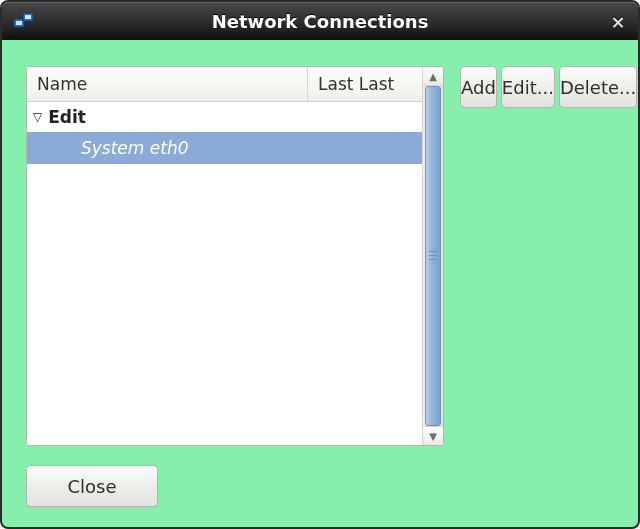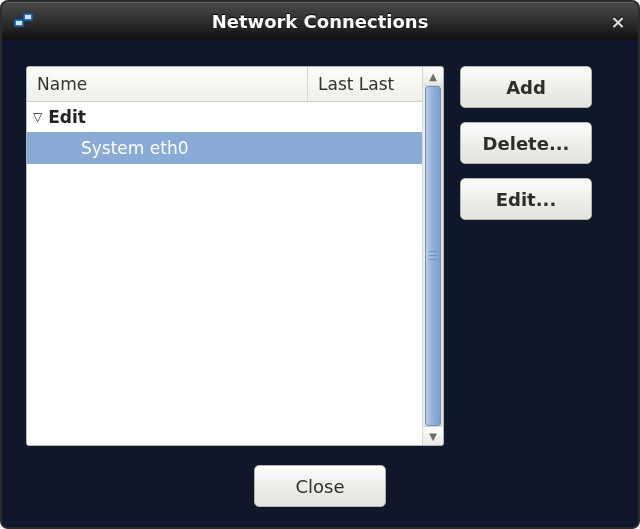--- a/index.html
+++ b/index.html
@@ -12,21 +12,21 @@
 
   .window {
     width: 640px;
     height: 529px;
     box-sizing: border-box;
     border: 2px solid #2b2b2b;
     border-radius: 8px;
     overflow: hidden;
     display: flex;
     flex-direction: column;
-    background: #0f172a;
+    background: #86efac;
   }
 
   
   .titlebar {
     height: 38px;
     background: linear-gradient(to bottom, #4a4a4a 0%, #2e2e2e 50%, #101010 100%);
     display: flex;
     align-items: center;
     padding: 0 10px;
     position: relative;
@@ -136,20 +136,21 @@
     color: #222;
     line-height: 1;
   }
   .item-row {
     display: flex;
     align-items: center;
     height: 32px;
     background: #89abd6;
     color: #fff;
     font-size: 17px;
+    font-style: italic;
   }
   .item-row .cell-name {
     padding-left: 54px;
     flex: 1;
   }
   .item-row .cell-last {
     width: 114px;
     padding-left: 2px;
     box-sizing: border-box;
   }
@@ -198,45 +199,43 @@
     background:
       linear-gradient(#5e84ad,#5e84ad) 0 0/100% 1px no-repeat,
       linear-gradient(#5e84ad,#5e84ad) 0 4px/100% 1px no-repeat,
       linear-gradient(#5e84ad,#5e84ad) 0 8px/100% 1px no-repeat;
     opacity:.7;
   }
 
   
   .side-buttons {
     display: flex;
-    flex-direction: column;
-    gap: 14px;
+    gap: 4px;
     width: 132px;
-    font-weight: bold;
   }
 
   .btn {
     height: 42px;
     box-sizing: border-box;
     border: 1px solid #b5b5b0;
     border-radius: 5px;
     background: linear-gradient(to bottom, #fefefe, #ededea 50%, #e3e3df);
     font-size: 18px;
     color: #2e2e2b;
     display: flex;
     align-items: center;
     justify-content: center;
     cursor: pointer;
     box-shadow: inset 0 1px 0 #fff;
   }
 
   
   .footer {
     display: flex;
-    justify-content: center;
+    justify-content: flex-start;
     padding-top: 16px;
   }
   .footer .btn { width: 132px; }
 
 </style>
 </head>
 <body>
 
 <div class="window">
 
@@ -285,22 +284,22 @@
             <div class="sb-thumb"></div>
           </div>
           <div class="sb-btn">
             <span>▼</span>
           </div>
         </div>
       </div>
 
       <div class="side-buttons">
         <div class="btn">Add</div>
+        <div class="btn">Edit...</div>
         <div class="btn">Delete...</div>
-        <div class="btn">Edit...</div>
       </div>
 
     </div>
 
     <div class="footer">
       <div class="btn">Close</div>
     </div>
   </div>
 
 </div>

